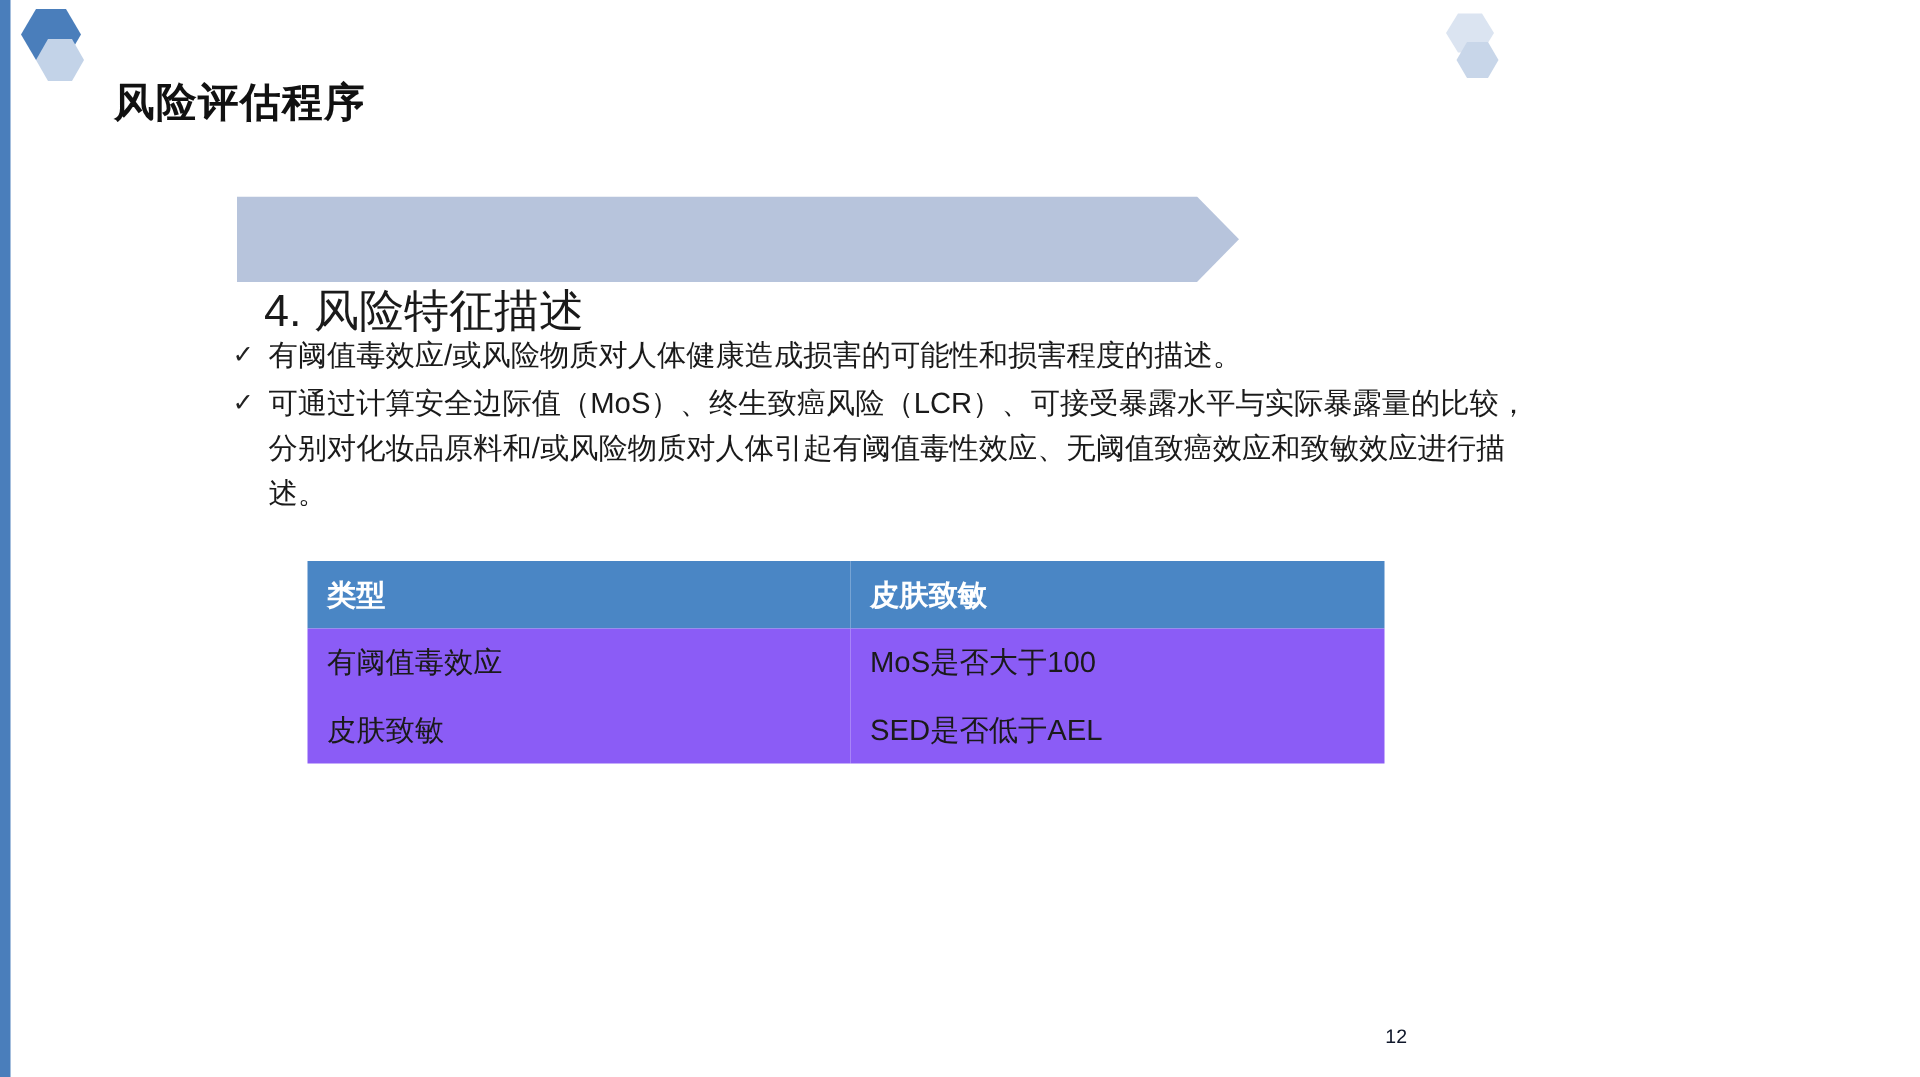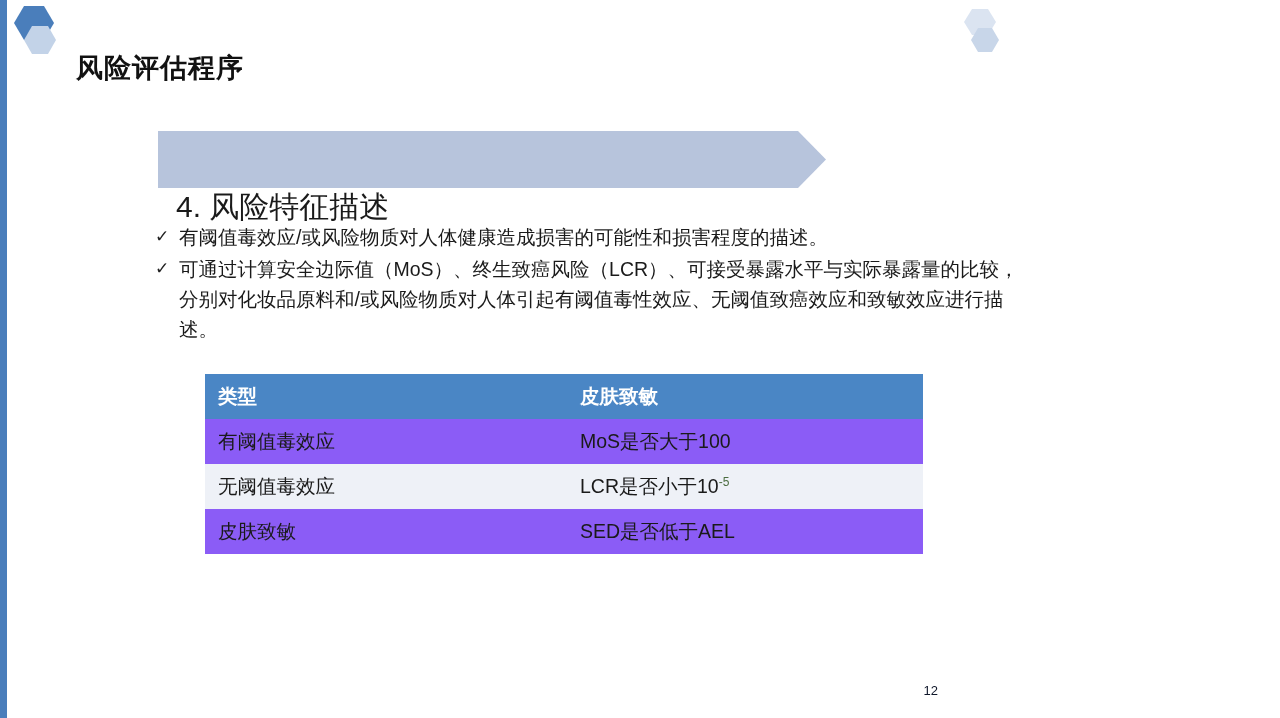--- a/index.html
+++ b/index.html
@@ -197,24 +197,20 @@
       <tr>
         <th>类型</th>
         <th>皮肤致敏</th>
       </tr>
     </thead>
     <tbody>
       <tr class="row-odd">
         <td>有阈值毒效应</td>
         <td>MoS是否大于100</td>
       </tr>
-      <tr class="row-even">
-        <td>无阈值毒效应</td>
-        <td><span>LCR是否小于10</span><span class="sup">-5</span></td>
-      </tr>
       <tr class="row-odd">
         <td>皮肤致敏</td>
         <td>SED是否低于AEL</td>
       </tr>
     </tbody>
   </table>
 
   <div class="page-num">12</div>
 
 </div>

